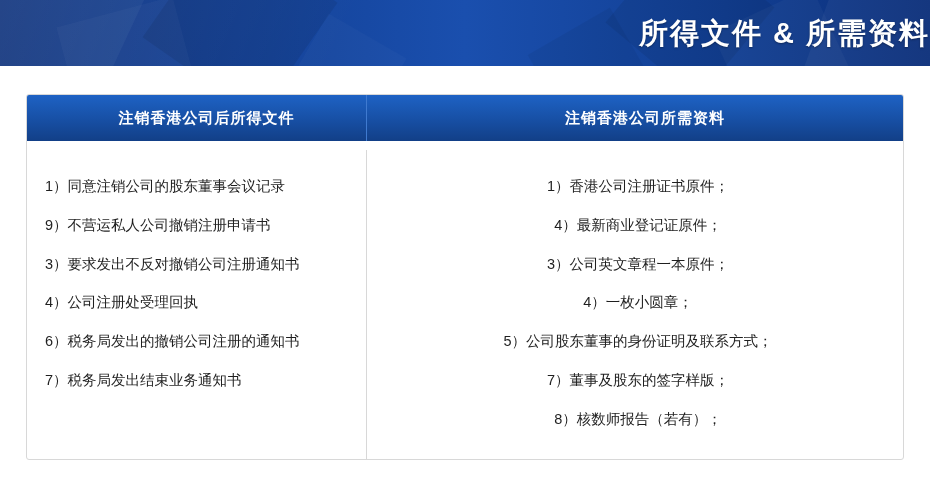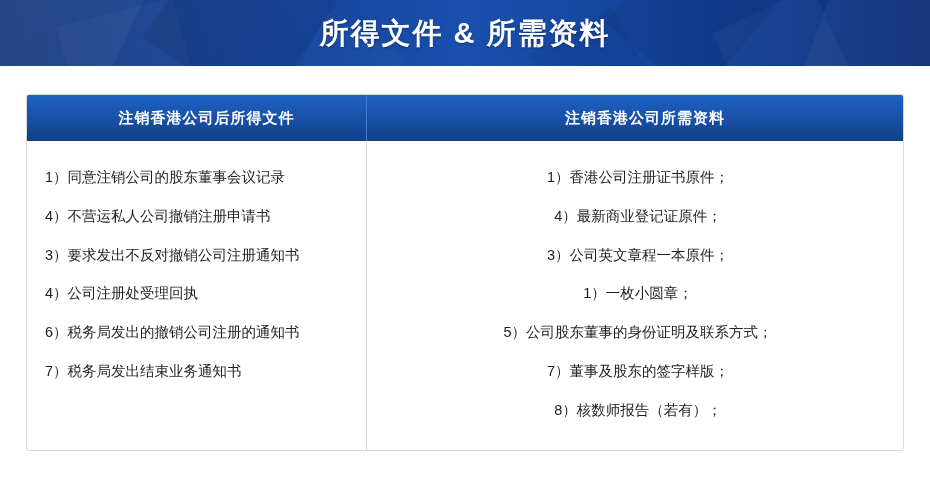--- a/index.html
+++ b/index.html
@@ -35,21 +35,21 @@
   .banner .poly.p4 { right: -20px; top: -30px; width: 130px; height: 130px; transform: rotate(20deg); }
   .banner .poly.p5 { right: 90px;  top: 5px;   width: 110px; height: 110px; transform: rotate(-25deg); background: rgba(255,255,255,0.03); }
   .banner .poly.p6 { right: 180px; top: -45px; width: 120px; height: 120px; transform: rotate(40deg); background: rgba(0,0,0,0.07); }
   .banner .poly.p7 { left: 300px;  top: 30px;  width: 90px;  height: 90px;  transform: rotate(30deg); background: rgba(255,255,255,0.025); }
   .banner .poly.p8 { right: 290px; top: 25px;  width: 95px;  height: 95px;  transform: rotate(-30deg); background: rgba(0,0,0,0.05); }
 
   .banner-title {
     position: relative;
     z-index: 2;
     width: 100%;
-    text-align: center;
+    text-align: right;
     line-height: 66px;
     color: #ffffff;
     font-size: 29px;
     font-weight: bold;
     letter-spacing: 2px;
     text-shadow: 0 1px 2px rgba(0,0,0,0.35);
   }
 
   
   .table-wrap {
@@ -80,20 +80,21 @@
   .th.left  { width: 340px; border-right: 1px solid #3f7ad0; }
   .th.right { flex: 1; }
 
   .table-body {
     display: flex;
     min-height: 300px;
   }
   .col {
     box-sizing: border-box;
     padding: 18px 18px 20px 18px;
+    margin-top: 9px;
   }
   .col.left  { width: 340px; border-right: 1px solid #d8d8d8; }
   .col.right { flex: 1; }
 
   .item {
     font-size: 14.5px;
     color: #1f1f1f;
     line-height: 1.5;
     padding: 8px 0 9px 0;
     white-space: nowrap;
@@ -119,31 +120,31 @@
 
   <div class="table-head">
     <div class="th left">注销香港公司后所得文件</div>
     <div class="th right">注销香港公司所需资料</div>
   </div>
 
   <div class="table-body">
 
     <div class="col left">
       <div class="item">1）同意注销公司的股东董事会议记录</div>
-      <div class="item">4）不营运私人公司撤销注册申请书</div>
+      <div class="item">9）不营运私人公司撤销注册申请书</div>
       <div class="item">3）要求发出不反对撤销公司注册通知书</div>
       <div class="item">4）公司注册处受理回执</div>
       <div class="item">6）税务局发出的撤销公司注册的通知书</div>
       <div class="item">7）税务局发出结束业务通知书</div>
     </div>
 
     <div class="col right">
       <div class="item">1）香港公司注册证书原件；</div>
       <div class="item">4）最新商业登记证原件；</div>
       <div class="item">3）公司英文章程一本原件；</div>
-      <div class="item">1）一枚小圆章；</div>
+      <div class="item">4）一枚小圆章；</div>
       <div class="item">5）公司股东董事的身份证明及联系方式；</div>
       <div class="item">7）董事及股东的签字样版；</div>
       <div class="item">8）核数师报告（若有）；</div>
     </div>
 
   </div>
 </div>
 
 </body></html>

